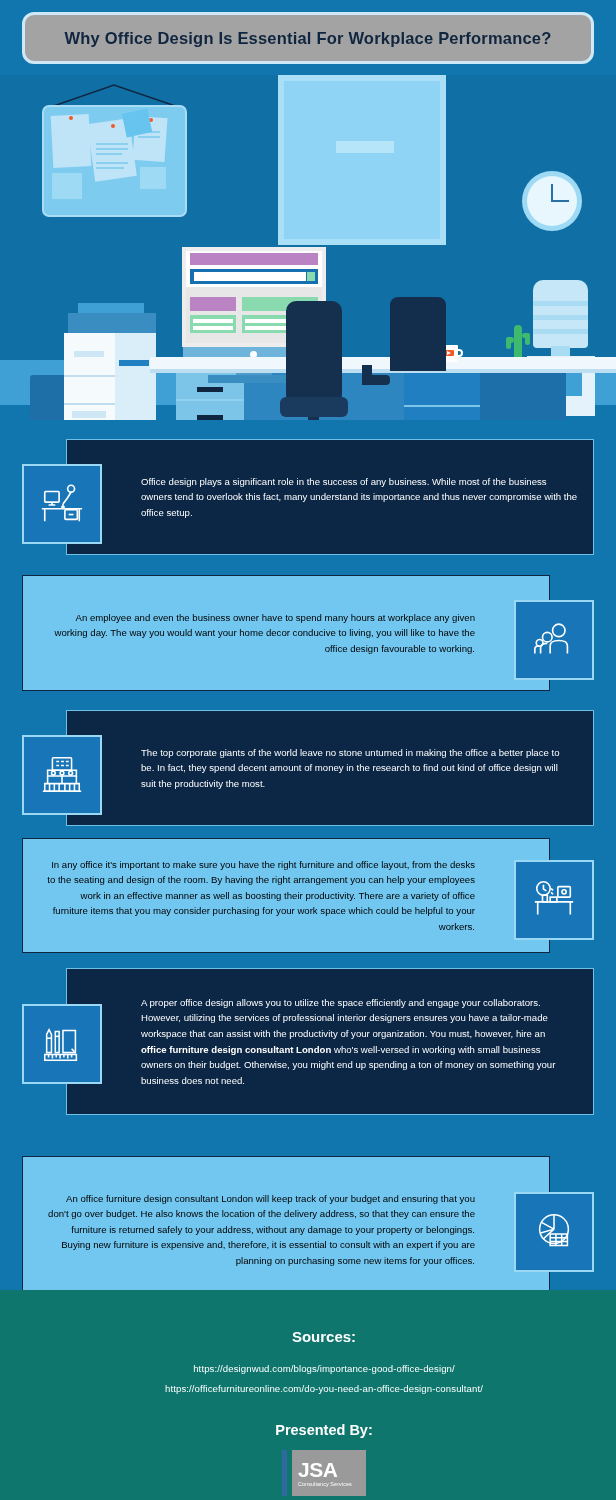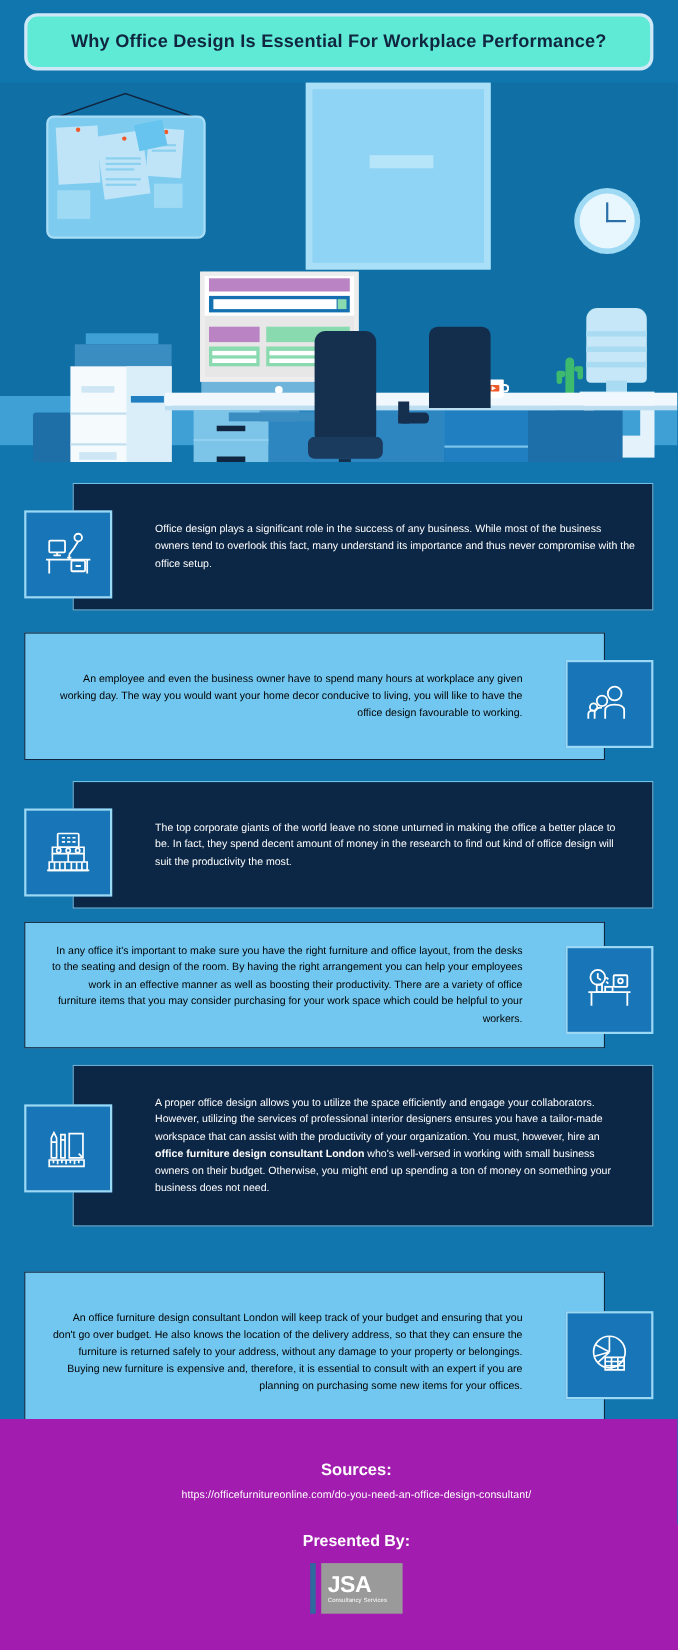--- a/index.html
+++ b/index.html
@@ -12,21 +12,21 @@
   }
 
   
   .header-band {
     position:absolute; left:0; top:0; width:616px; height:75px;
     background:#1176AE;
   }
   .title-outer {
     position:absolute; left:22px; top:12px; width:572px; height:52px;
     border:3px solid #cfe8f7; border-radius:12px;
-    background:#5eead4;
+    background:#a3a3a3;
     display:flex; align-items:center; justify-content:center;
   }
   .title-text {
     color:#10253F; font-size:16.5px; font-weight:bold;
     letter-spacing:.2px; text-align:center;
   }
 
   
   .hero {
     position:absolute; left:0; top:75px; width:616px; height:345px;
@@ -159,21 +159,21 @@
   .card-text {
     font-size:9.6px; line-height:1.62; z-index:2; position:relative;
   }
   .card.dark .card-text { text-align:left; }
   .card.light .card-text { text-align:right; }
   .card-text b { font-weight:bold; }
 
   
   .footer {
     position:absolute; left:0; top:1290px; width:616px; height:210px;
-    background:#a21caf; color:#fff; text-align:center;padding-left:32px;
+    background:#0f766e; color:#fff; text-align:center;padding-left:32px;
   }
   .f-sources { font-size:15px; font-weight:bold; padding-top:38px; }
   .f-url { font-size:9.6px; margin-top:9px; letter-spacing:.1px; }
   .f-url.first { margin-top:18px; }
   .f-presented { font-size:14.5px; font-weight:bold; margin-top:28px; }
   .logo-wrap {
     margin:12px auto 5px; width:84px; height:46px; position:relative;
   }
   .logo-bar { position:absolute; left:0; top:0; width:5px; height:46px; background:#2E6A9E; }
   .logo-box {
@@ -413,20 +413,21 @@
         <path d="M20 26h18v12H20z" fill="none"></path>
         <path d="M20 30h18M20 34h18M26 26v12M32 26v12"></path>
       </svg>
     </div>
   </div>
 
 </div>
 
 <div class="footer">
   <div class="f-sources">Sources:</div>
+  <div class="f-url first">https://designwud.com/blogs/importance-good-office-design/</div>
   <div class="f-url">https://officefurnitureonline.com/do-you-need-an-office-design-consultant/</div>
   <div class="f-presented">Presented By:</div>
   <div class="logo-wrap">
     <div class="logo-bar"></div>
     <div class="logo-box">
       <div class="logo-jsa">JSA</div>
       <div class="logo-sub">Consultancy Services</div>
     </div>
   </div>
 </div>

